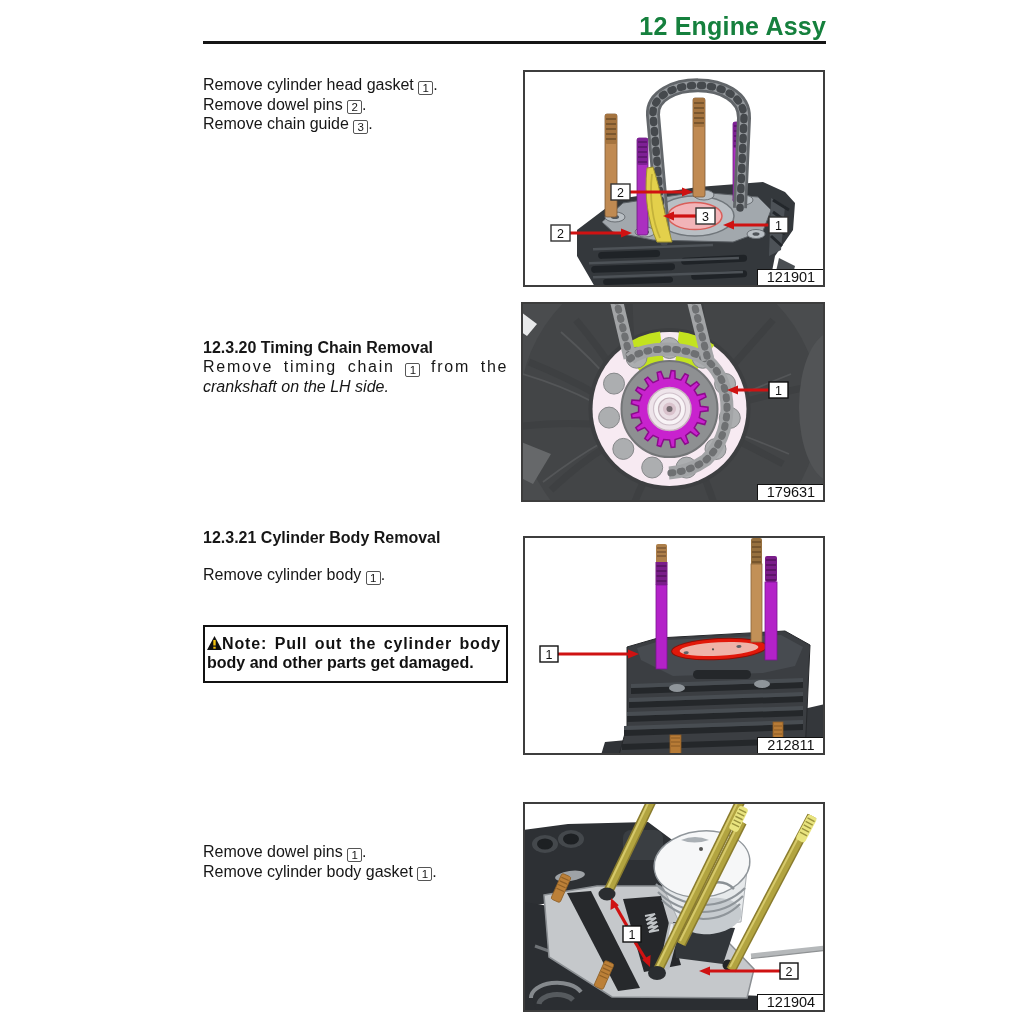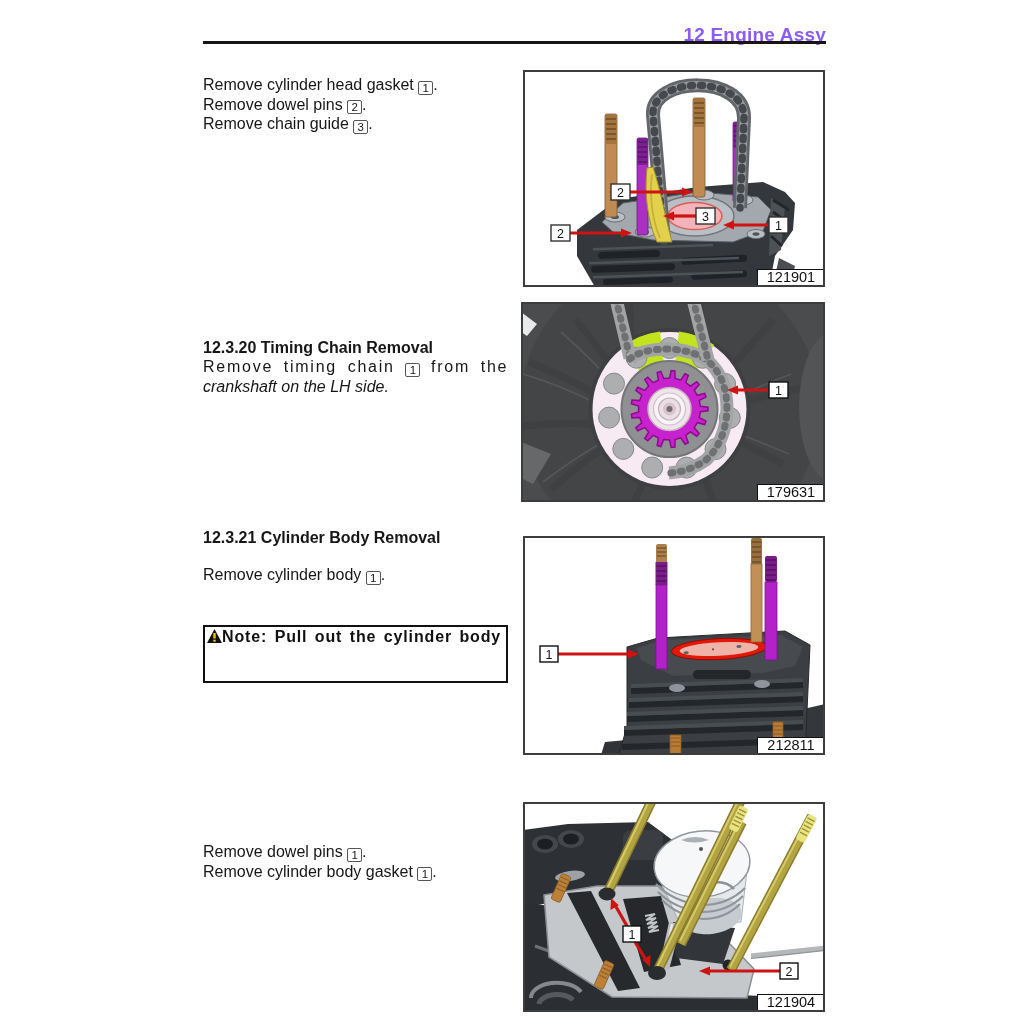--- a/index.html
+++ b/index.html
@@ -1,34 +1,34 @@
 <!DOCTYPE html>
 <html><head>
 <meta charset="utf-8">
 <style>
   html,body{margin:0;padding:0;}
   body{width:1024px;height:1024px;background:#ffffff;position:relative;
        font-family:"Liberation Sans",sans-serif;color:#1a1a1a;overflow:hidden;}
   .abs{position:absolute;}
-  .hdr{left:203px;top:24px;width:623px;text-align:right;
-       font-size:19px;font-weight:bold;color:#8b5cf6;letter-spacing:0.2px;}
+  .hdr{left:203px;top:12px;width:623px;text-align:right;
+       font-size:25px;font-weight:bold;color:#15803d;letter-spacing:0.2px;}
   .rule{left:203px;top:41.4px;width:623px;height:2.8px;background:#151515;}
   .txt{font-size:16px;line-height:19.5px;color:#161616;}
   .bold{font-weight:bold;}
   .nb{display:inline-block;box-sizing:border-box;width:15px;height:14px;
       border:1px solid #555;border-radius:2px;background:#fff;
       font-size:11.5px;line-height:12px;text-align:center;vertical-align:-1.5px;
       letter-spacing:0;word-spacing:0;}
   .frame{border:2px solid #3d3d3d;box-sizing:border-box;background:#fff;overflow:hidden;}
   .ill{position:absolute;left:-2px;top:-2px;}
   .figlab{position:absolute;right:-2px;bottom:-2px;background:#fff;box-sizing:border-box;
       border:1.8px solid #111;font-size:14.5px;color:#111;
       width:68px;height:18px;line-height:14.5px;text-align:center;z-index:2;}
   .notebox{left:203px;top:625px;width:305px;height:58px;border:2px solid #111;
-      box-sizing:border-box;padding:1px 2px;}
+      box-sizing:border-box;padding:8px 2px;}
   .notebox .l{display:block;white-space:nowrap;font-weight:bold;font-size:16px;
       line-height:18.7px;color:#111;}
 </style>
 </head>
 <body>
   <div class="abs hdr">12 Engine Assy</div>
   <div class="abs rule"></div>
 
   <div class="abs txt" style="left:203px;top:75px;">
     Remove cylinder head gasket <span class="nb">1</span>.<br>
@@ -42,20 +42,21 @@
 
   <div class="abs txt bold" style="left:203px;top:528px;">12.3.21 Cylinder Body Removal</div>
   <div class="abs txt" style="left:203px;top:565px;">Remove cylinder body <span class="nb">1</span>.</div>
 
   <div class="abs notebox">
     <span class="l"><svg width="15" height="14" viewBox="0 0 15 14" style="vertical-align:-1px;">
         <polygon points="7.5,0 15,14 0,14" fill="#111"></polygon>
         <rect x="6.3" y="4" width="2.4" height="5.5" fill="#f4c20d"></rect>
         <rect x="6.3" y="10.7" width="2.4" height="2" fill="#f4c20d"></rect>
       </svg><span style="letter-spacing:0.85px;word-spacing:2.2px;">Note: Pull out the cylinder body</span></span>
+    <span class="l">body and other parts get damaged.</span>
   </div>
 
   <div class="abs txt" style="left:203px;top:842px;">
     Remove dowel pins <span class="nb">1</span>.<br>
     Remove cylinder body gasket <span class="nb">1</span>.
   </div>
 
   <div class="abs frame" style="left:523px;top:70px;width:302px;height:217px;">
     <svg class="ill" width="302" height="217" viewBox="0 0 302 217">
 

